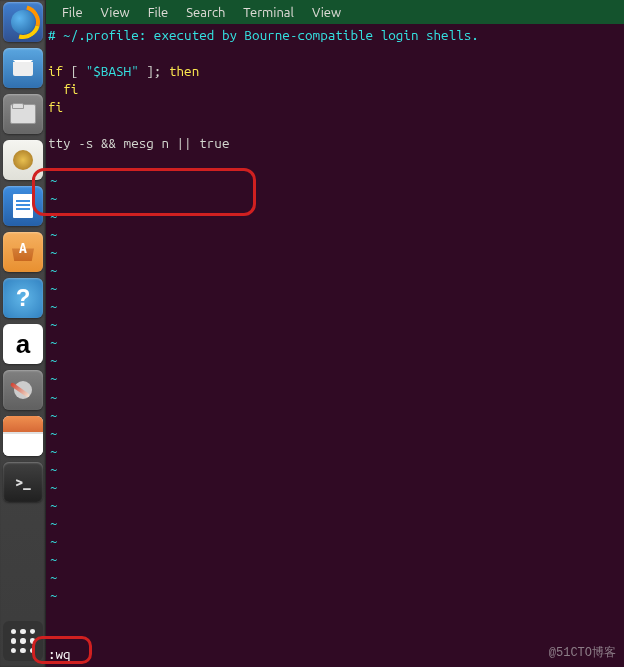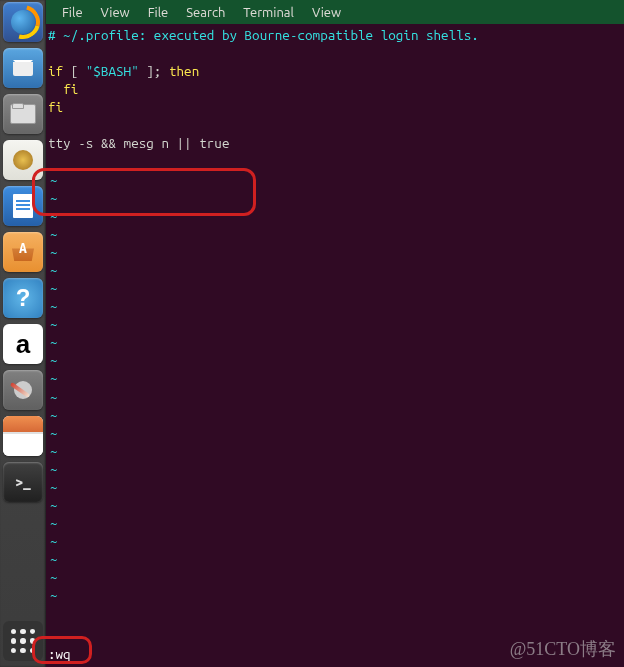--- a/index.html
+++ b/index.html
@@ -138,22 +138,22 @@
       bottom: 4px;
       left: 2px;
       color: #fff;
       font-size: 13.5px;
       margin-top: 48px;
     }
     .watermark {
       position: absolute;
       right: 8px;
       bottom: 6px;
-      font-family: Liberation Serif, serif;
-      font-size: 18px;
+      font-family: Liberation Mono, monospace;
+      font-size: 12px;
       color: rgba(200, 200, 200, 0.6);
       pointer-events: none;
     }
   </style>
 </head>
 <body>
 
 <div class="launcher">
   <div class="launcher-item firefox"></div>
   <div class="launcher-item thunderbird"></div>

